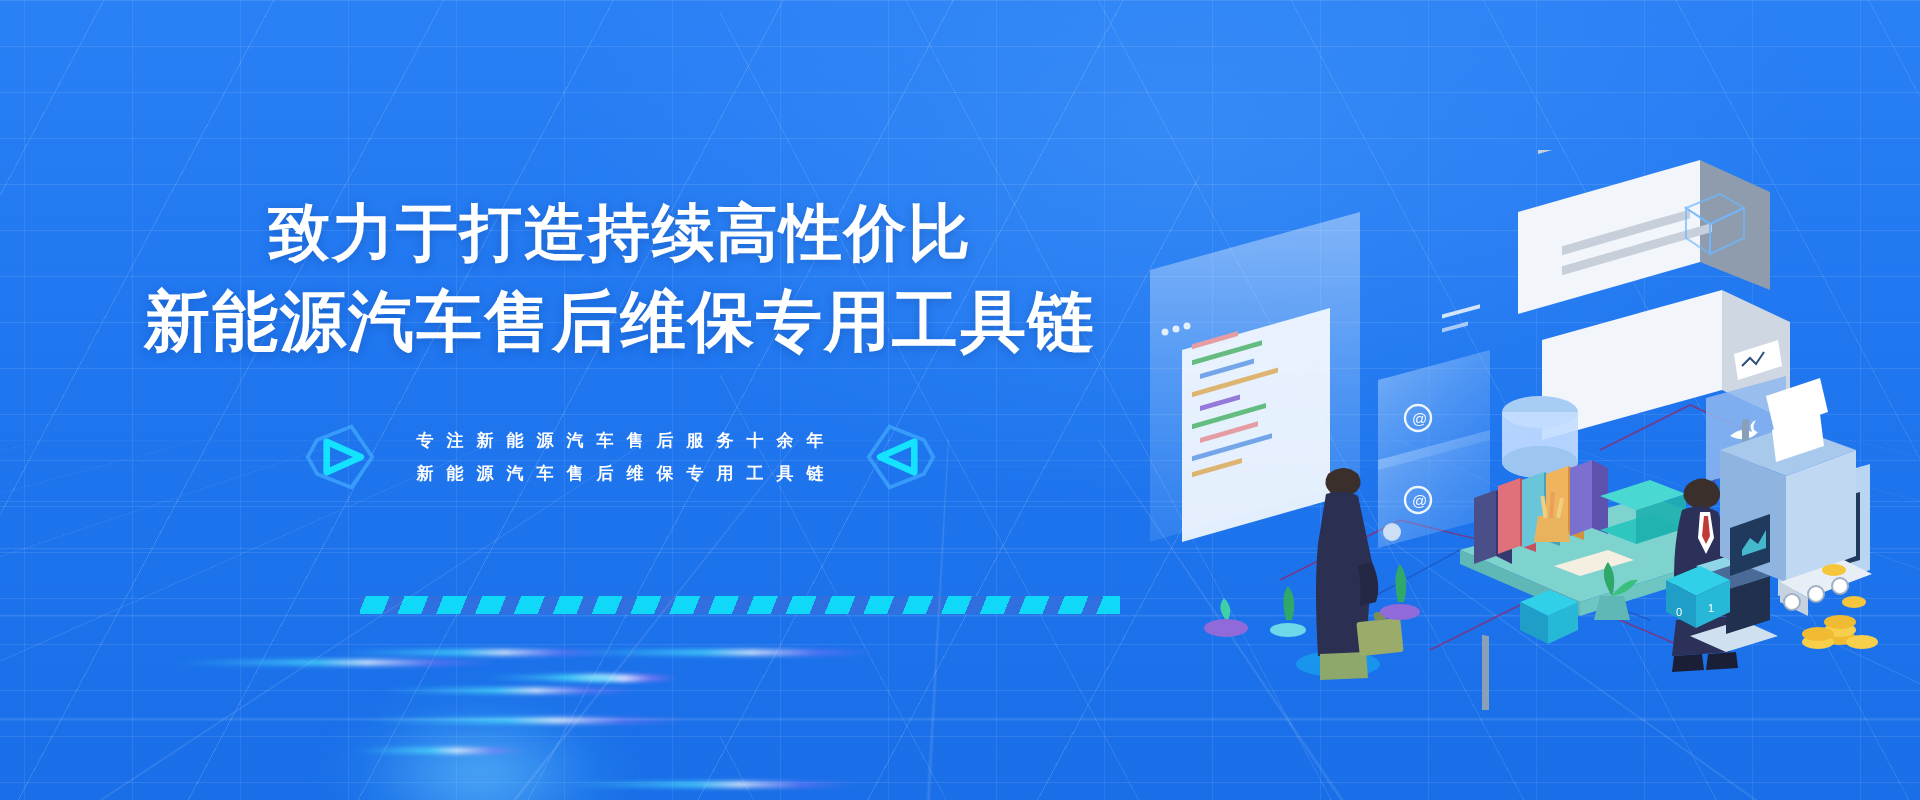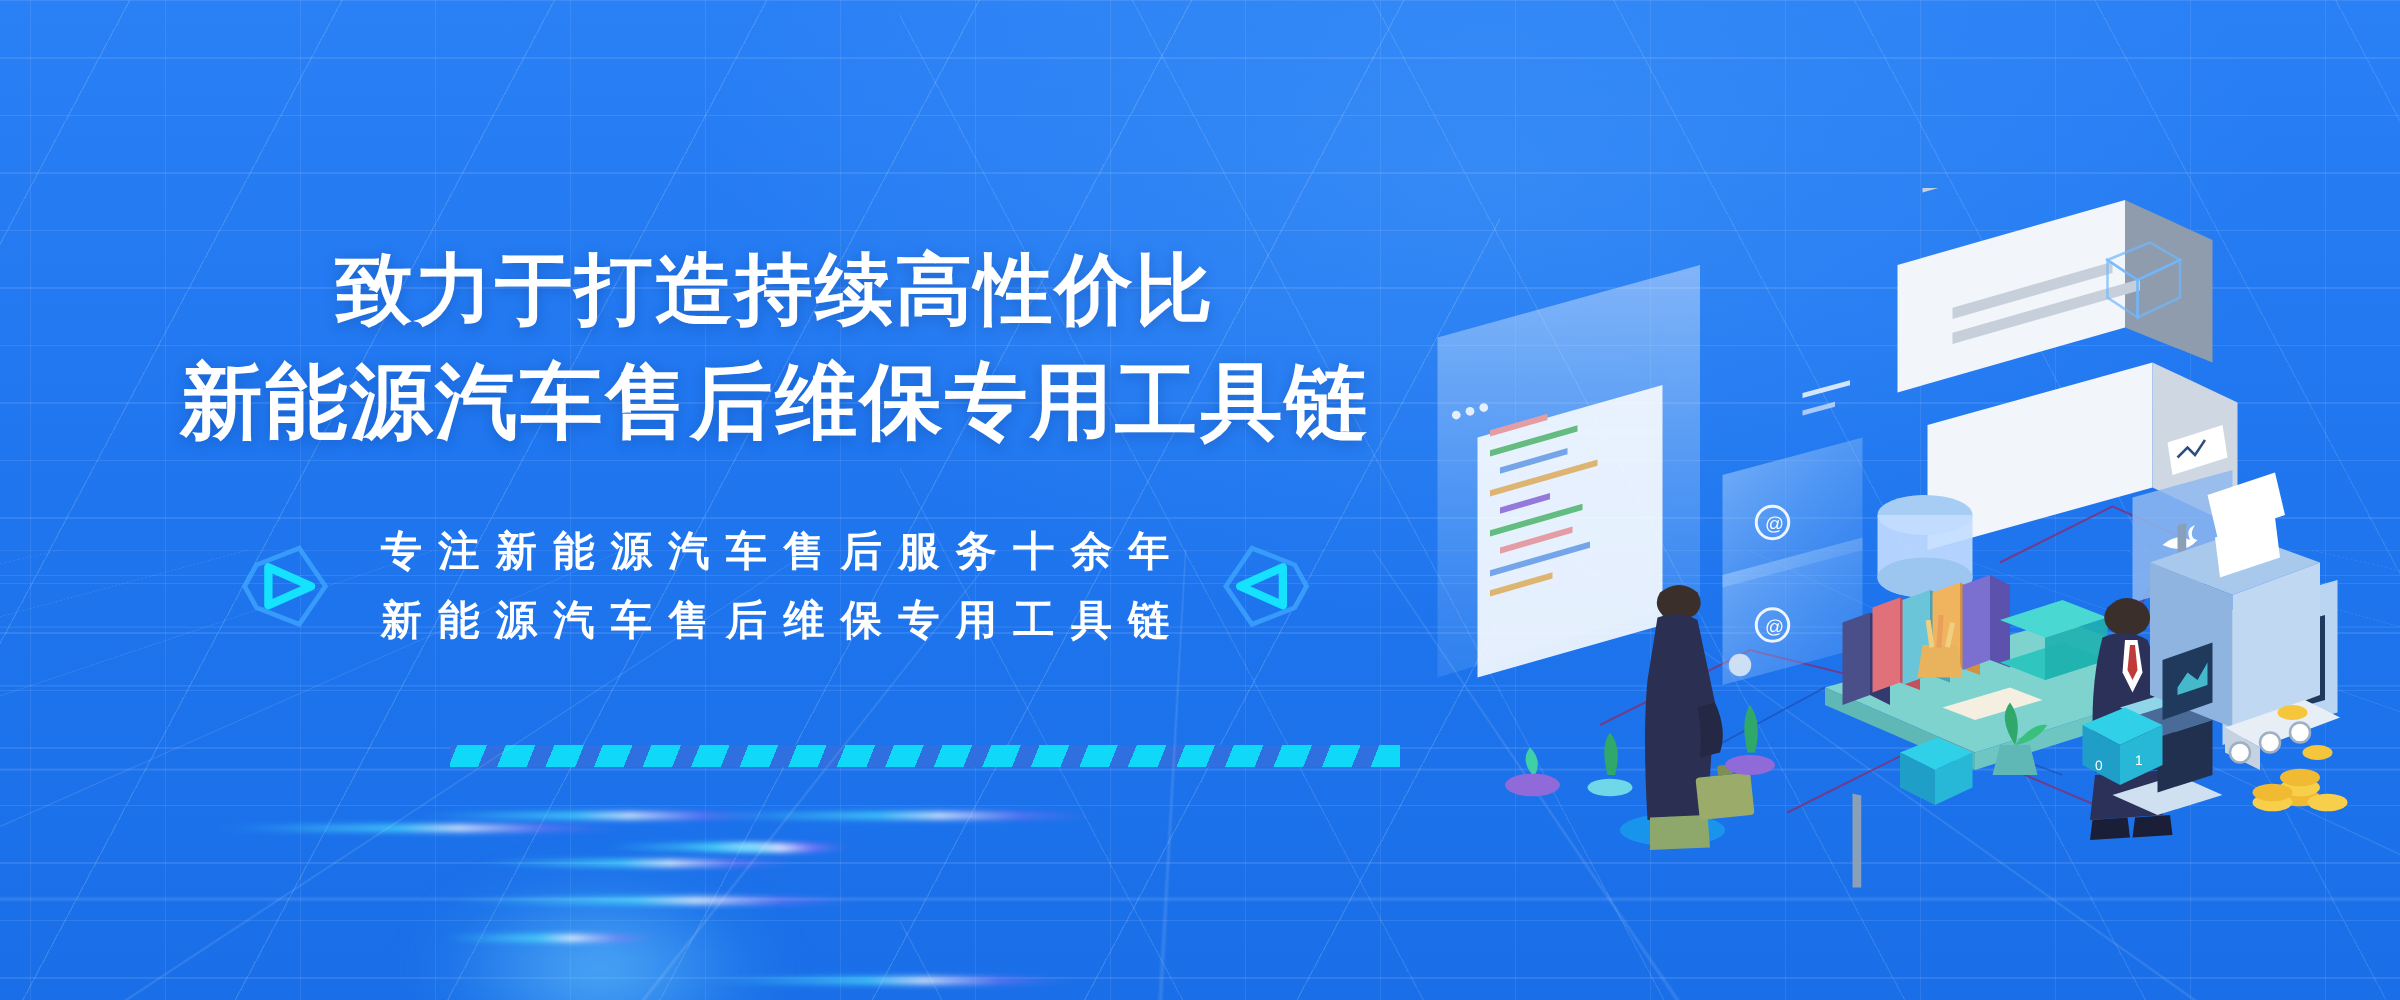--- a/index.html
+++ b/index.html
@@ -106,21 +106,21 @@
     position: relative;
     margin-top: 52px;
     display: flex;
     align-items: center;
     justify-content: center;
     gap: 26px;
   }
   .sub-lines { display: flex; flex-direction: column; gap: 10px; }
   .subline {
     color: #ffffff;
-    font-size: 33px;
+    font-size: 17px;
     font-weight: 700;
     letter-spacing: 13px;
     text-indent: 13px;
     white-space: nowrap;
     font-family: "Liberation Serif", serif;
   }
   .arrow-deco { width: 76px; height: 76px; flex: none; }
   .arrow-right { transform: scaleX(1); }
   .arrow-left { transform: scaleX(-1); }
 

